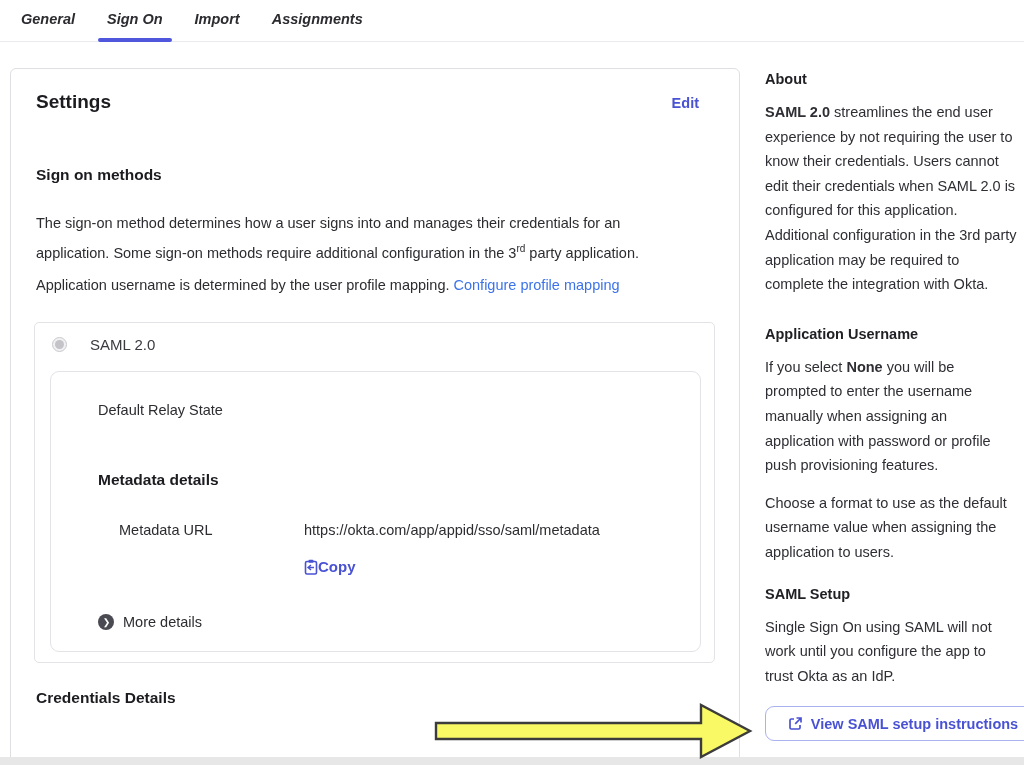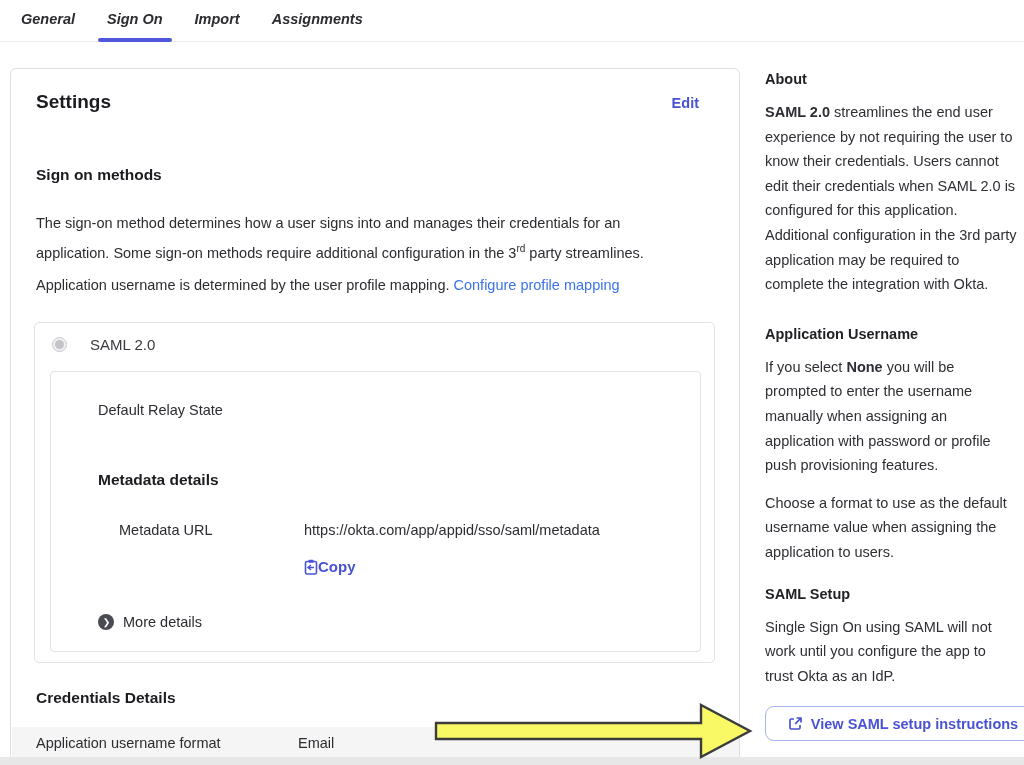--- a/index.html
+++ b/index.html
@@ -63,21 +63,21 @@
   .radio {
     width: 15px; height: 15px; border-radius: 50%;
     border: 1px solid #c9c9ce; background: #f1f1f3;
     display: inline-flex; align-items: center; justify-content: center;
   }
   .radio::after { content: ""; width: 9px; height: 9px; border-radius: 50%; background: #c3c3c8; }
   .radio-label { margin-left: 23px; font-size: 15px; color: #3a3a40; }
 
   .inner-card {
     position: absolute; left: 15px; top: 48px; width: 651px; height: 281px;
-    border: 1px solid #e3e3e7; border-radius: 4px; background: #fff;
+    border: 1px solid #e3e3e7; border-radius: 9px; background: #fff;
   }
   .relay-label { position: absolute; left: 47px; top: 30px; font-size: 14.5px; color: #2c2c31; }
   .metadata-title { position: absolute; left: 47px; top: 99px; font-size: 15.5px; font-weight: 700; color: #1b1b20; }
   .metadata-label { position: absolute; left: 47px; top: 150px; font-size: 14.5px; color: #2c2c31; margin-left: 21px; }
   .metadata-value { position: absolute; left: 253px; top: 150px; font-size: 14.5px; color: #2c2c31; }
   .copy-link {
     position: absolute; left: 253px; top: 186px;
     display: flex; align-items: center; gap: 0;
     font-size: 15px; font-weight: 700; color: #4a52d4; cursor: pointer;
   }
@@ -130,21 +130,21 @@
   <div class="tab">Import</div>
   <div class="tab">Assignments</div>
 </nav>
 
 <section class="main-card">
   <h1 class="settings-title">Settings</h1>
   <a class="edit-link">Edit</a>
 
   <h2 class="section-title">Sign on methods</h2>
 
-  <p class="desc-1"><span>The sign-on method determines how a user signs into and manages their credentials for an application. Some sign-on methods require additional configuration in the 3</span><sup>rd</sup><span> party streamlines.</span></p>
+  <p class="desc-1"><span>The sign-on method determines how a user signs into and manages their credentials for an application. Some sign-on methods require additional configuration in the 3</span><sup>rd</sup><span> party application.</span></p>
 
   <p class="desc-2"><span>Application username is determined by the user profile mapping. </span><a class="link-blue">Configure profile mapping</a></p>
 
   <div class="option-card">
     <div class="radio-row">
       <span class="radio"></span>
       <span class="radio-label">SAML 2.0</span>
     </div>
 
     <div class="inner-card">
@@ -166,24 +166,20 @@
 
       <div class="more-details">
         <span class="chev-circle">❯</span>
         <span>More details</span>
       </div>
     </div>
   </div>
 
   <h2 class="credentials-title">Credentials Details</h2>
 
-  <div class="cred-row">
-    <span class="cred-label">Application username format</span>
-    <span class="cred-value">Email</span>
-  </div>
 </section>
 
 <aside class="sidebar">
   <h3 class="sb-heading">About</h3>
   <p class="sb-p"><strong>SAML 2.0</strong><span> streamlines the end user experience by not requiring the user to know their credentials. Users cannot edit their credentials when SAML 2.0 is configured for this application. Additional configuration in the 3rd party application may be required to complete the integration with Okta.</span></p>
 
   <h3 class="sb-heading mt">Application Username</h3>
   <p class="sb-p"><span>If you select </span><strong>None</strong><span> you will be prompted to enter the username manually when assigning an application with password or profile push provisioning features.</span></p>
   <p class="sb-p">Choose a format to use as the default username value when assigning the application to users.</p>
 

